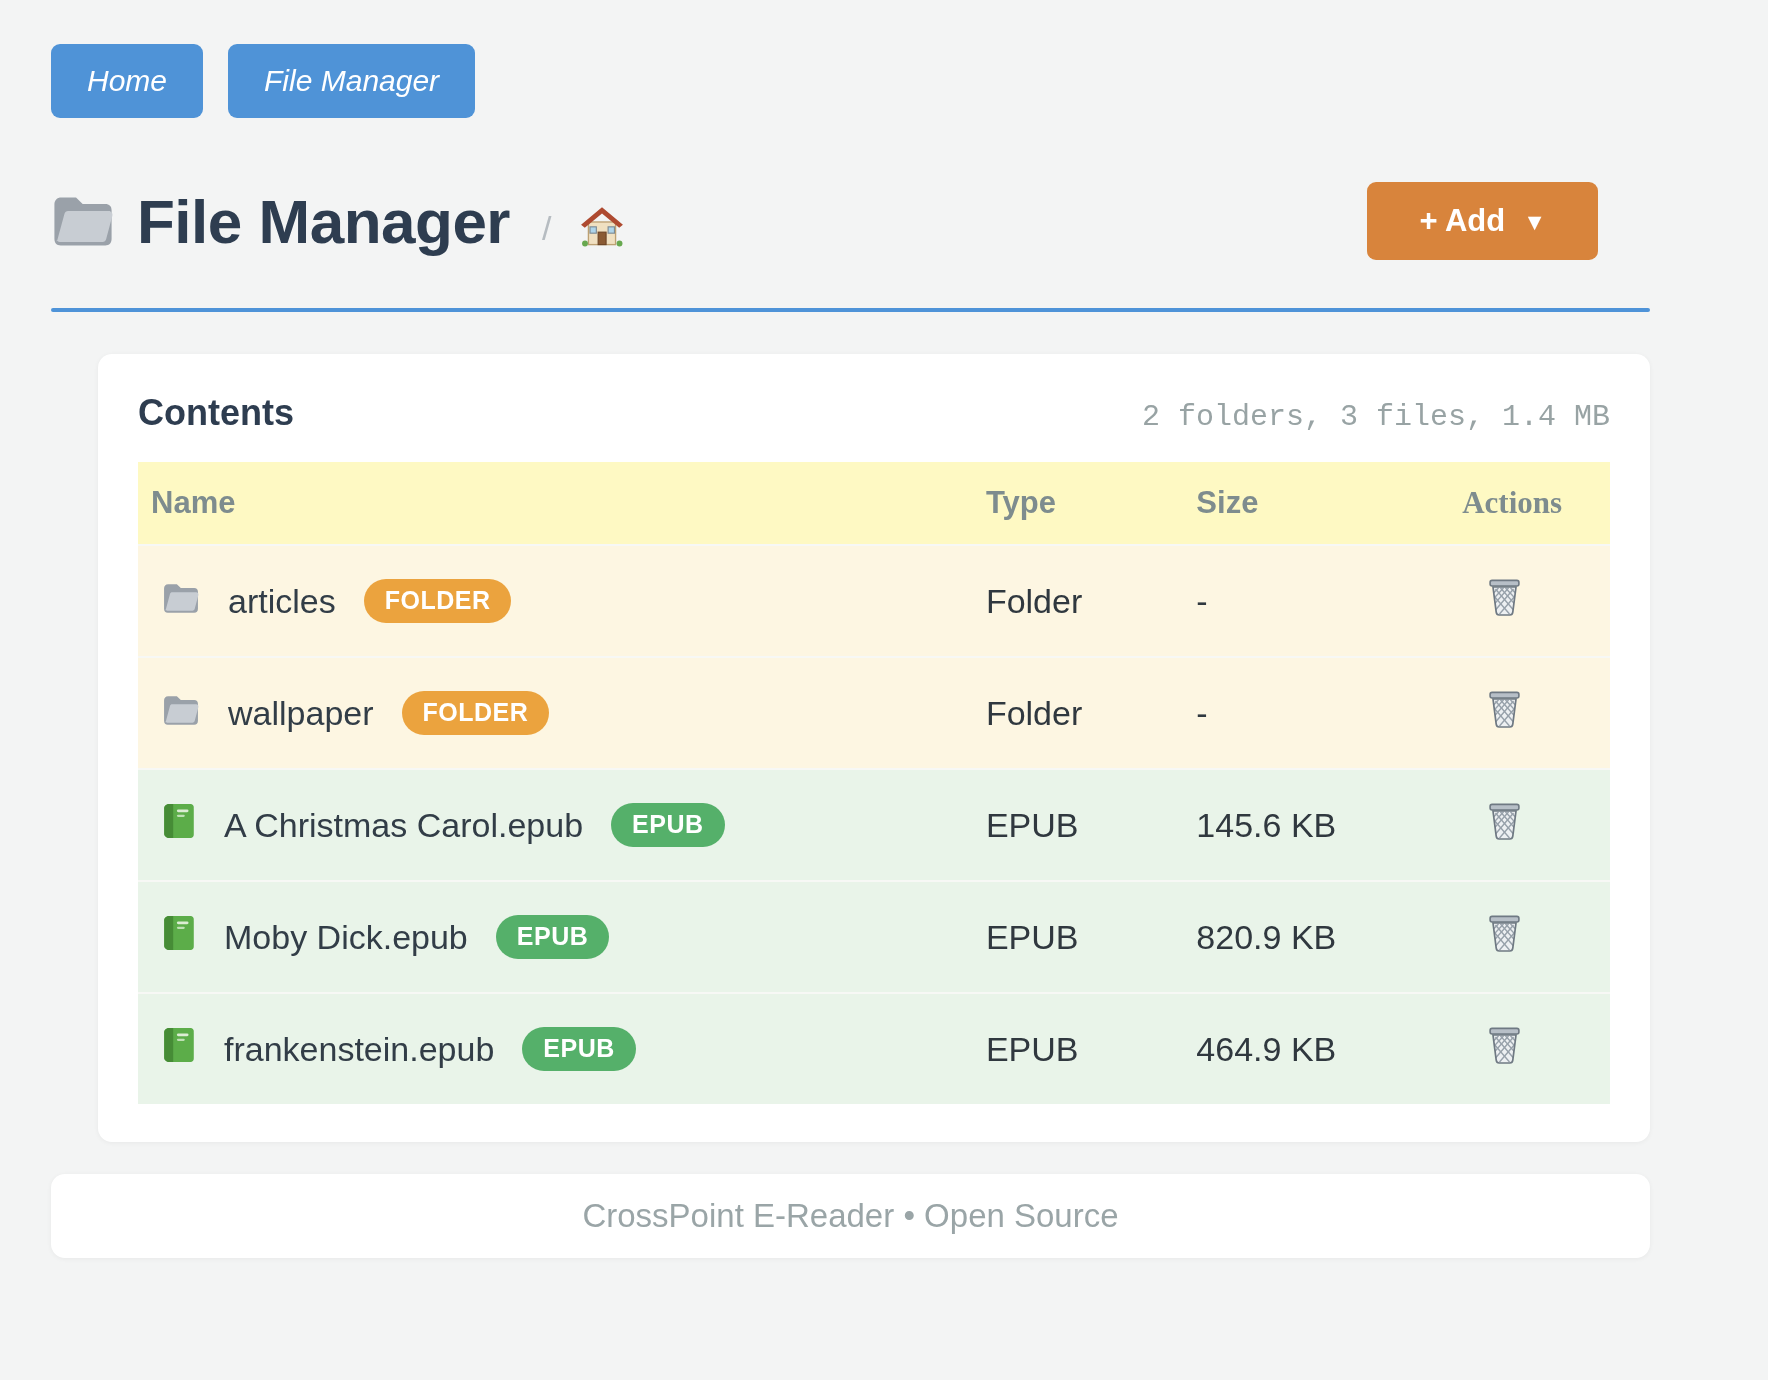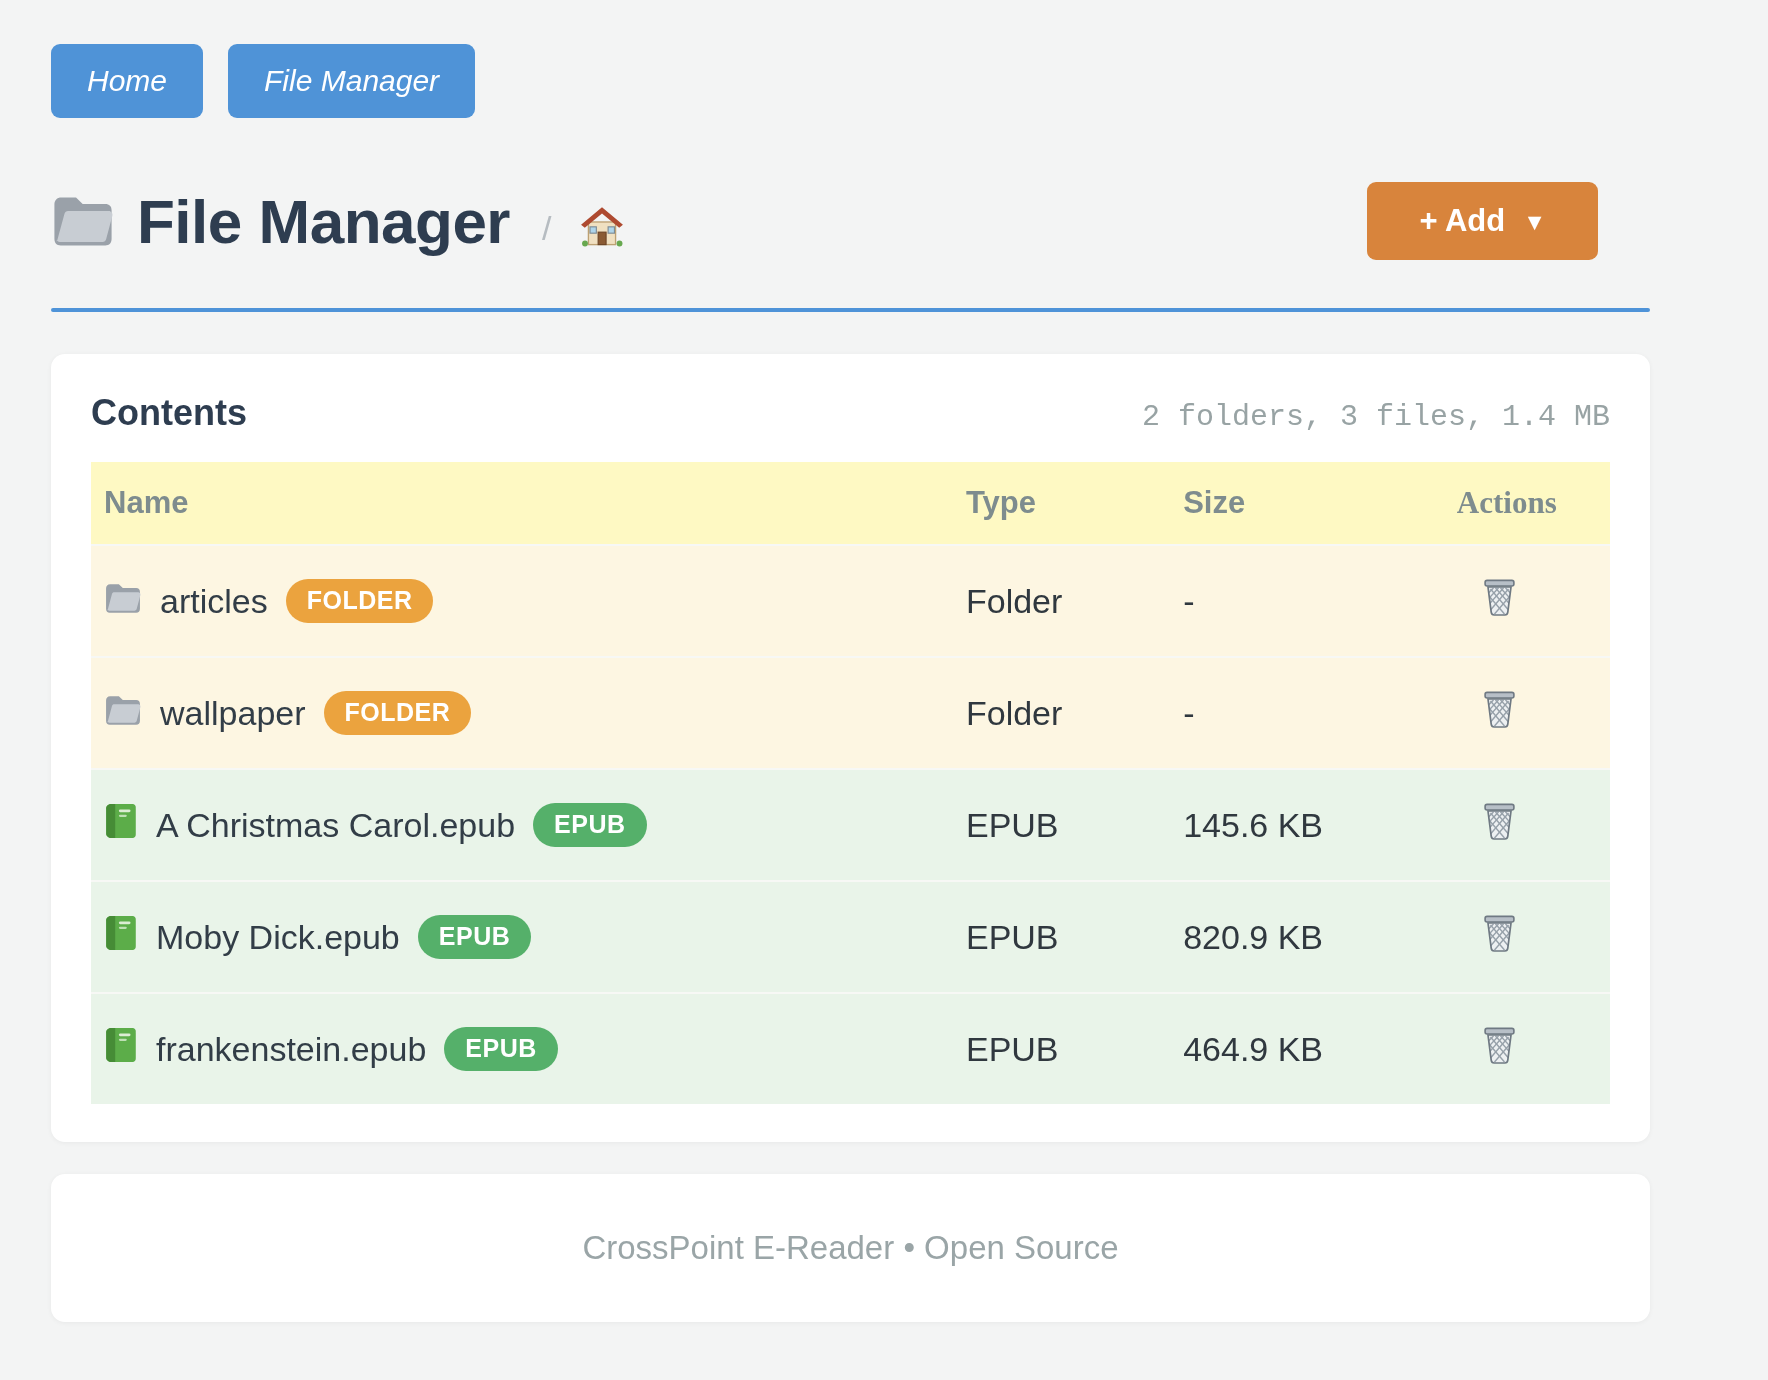--- a/index.html
+++ b/index.html
@@ -29,50 +29,50 @@
     background: #d8843c; color: #fff; border: none; border-radius: 9px;
     height: 78px; padding: 0 52px; font-size: 31px; font-weight: bold;
     font-family: inherit; display: inline-flex; align-items: center; gap: 18px; cursor: pointer;
   }
   .btn-add .caret { font-size: 23px; transform: translateY(1px); }
 
   .divider { margin-top: 48px; height: 4px; background: #4e93d8; border-radius: 2px; }
 
   
   .card { background: #ffffff; border-radius: 14px; box-shadow: 0 1px 5px rgba(0,0,0,0.05); }
-  .contents-card { margin-top: 42px; padding: 38px 40px 38px 40px; }
+  .contents-card { margin-top: 42px; padding: 38px 40px 38px 40px; margin-left: 47px; }
   .card-head { display: flex; justify-content: space-between; align-items: baseline; margin-bottom: 28px; }
   h2.card-title { font-size: 36px; font-weight: bold; color: #2e3d50; }
   .summary { font-size: 30px; color: #98a3a4; font-family: Liberation Mono, monospace; }
 
   
   table.files { width: 100%; border-collapse: separate; border-spacing: 0; table-layout: fixed; }
   col.c-name { width: 57.6%; } col.c-type { width: 14.3%; } col.c-size { width: 16.7%; } col.c-actions { width: 11.4%; }
   thead th {
     background: #fef9c3; height: 82px; text-align: left; vertical-align: middle;
     font-size: 31px; font-weight: bold; color: #7e8c8e;
   }
   thead th.h-name { padding-left: 13px; }
   thead th.h-actions { padding-left: 20px; font-family: Liberation Serif, serif; }
   tbody td { height: 112px; vertical-align: middle; border-top: 2px solid #f7f8f5; font-size: 34px; color: #30383f; }
   tr.row-folder td { background: #fdf6e2; }
   tr.row-epub td { background: #e9f4e9; }
-  .name-wrap { display: flex; align-items: center; gap: 18px; padding-left: 13px; }
+  .name-wrap { display: flex; align-items: center; gap: 28px; padding-left: 24px; }
   .fname { color: #323d47; }
   .badge {
     display: inline-block; padding: 9px 21px 10px; border-radius: 999px;
     color: #ffffff; font-size: 25px; font-weight: bold; letter-spacing: 0.5px; line-height: 1;
   }
   .badge-folder { background: #eba33e; }
   .badge-epub { background: #55b06a; }
   td.cell-actions { padding-left: 45px; }
   .trash-btn { background: none; border: none; padding: 0; cursor: pointer; line-height: 0; }
 
   
-  .footer-card { margin-top: 32px; height: 148px; display: flex; align-items: center; justify-content: center; }
+  .footer-card { margin-top: 32px; height: 84px; display: flex; align-items: center; justify-content: center; }
   .footer-text { font-size: 33px; color: #9aa5a7; }
 
   svg { display: inline-block; }
   .hidden-defs { position: absolute; width: 0; height: 0; overflow: hidden; }
 </style>
 </head>
 <body>
 
 <svg class="hidden-defs" aria-hidden="true">
   <defs>

